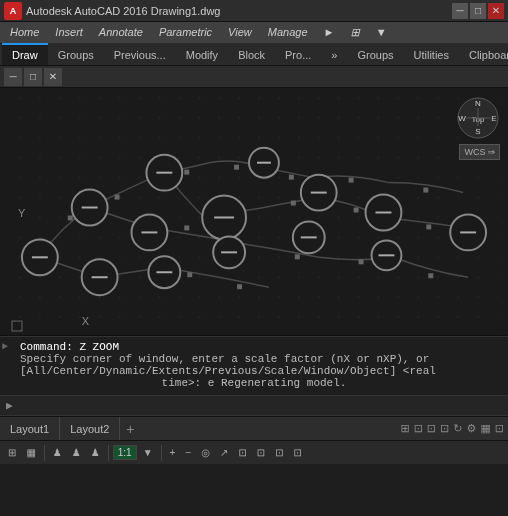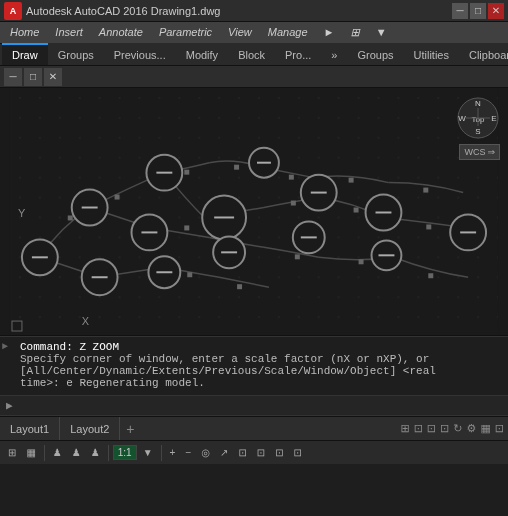--- a/index.html
+++ b/index.html
@@ -408,21 +408,21 @@
 
 <div class="command-line">
   <div class="command-content">
     <div class="command-prefix">
       <span class="cmd-arrow">►</span>
     </div>
     <div style="padding-left: 12px;">
       <div style="color:#fff; font-family:'Courier New',monospace; font-size:11px;">Command: Z ZOOM</div>
       <div style="font-family:'Courier New',monospace; font-size:11px;">Specify corner of window, enter a scale factor (nX or nXP), or</div>
       <div style="font-family:'Courier New',monospace; font-size:11px;">[All/Center/Dynamic/Extents/Previous/Scale/Window/Object] &lt;real</div>
-      <div style="font-family:'Courier New',monospace; font-size:11px;">time&gt;: e  Regenerating model.</div>
+      <div style="font-family:'Courier New',monospace; font-size:11px;text-align:center;">time&gt;: e  Regenerating model.</div>
     </div>
   </div>
   <div class="command-prompt">
     <span class="prompt-cursor">▶</span>
     <input type="text" style="background: transparent; border: none; color: rgb(204, 204, 204); font-family: &quot;Courier New&quot;, monospace; font-size: 11px; width: 400px; outline: none;">
   </div>
 </div>
 
 <div class="status-bar">
   <div class="model-tabs">

